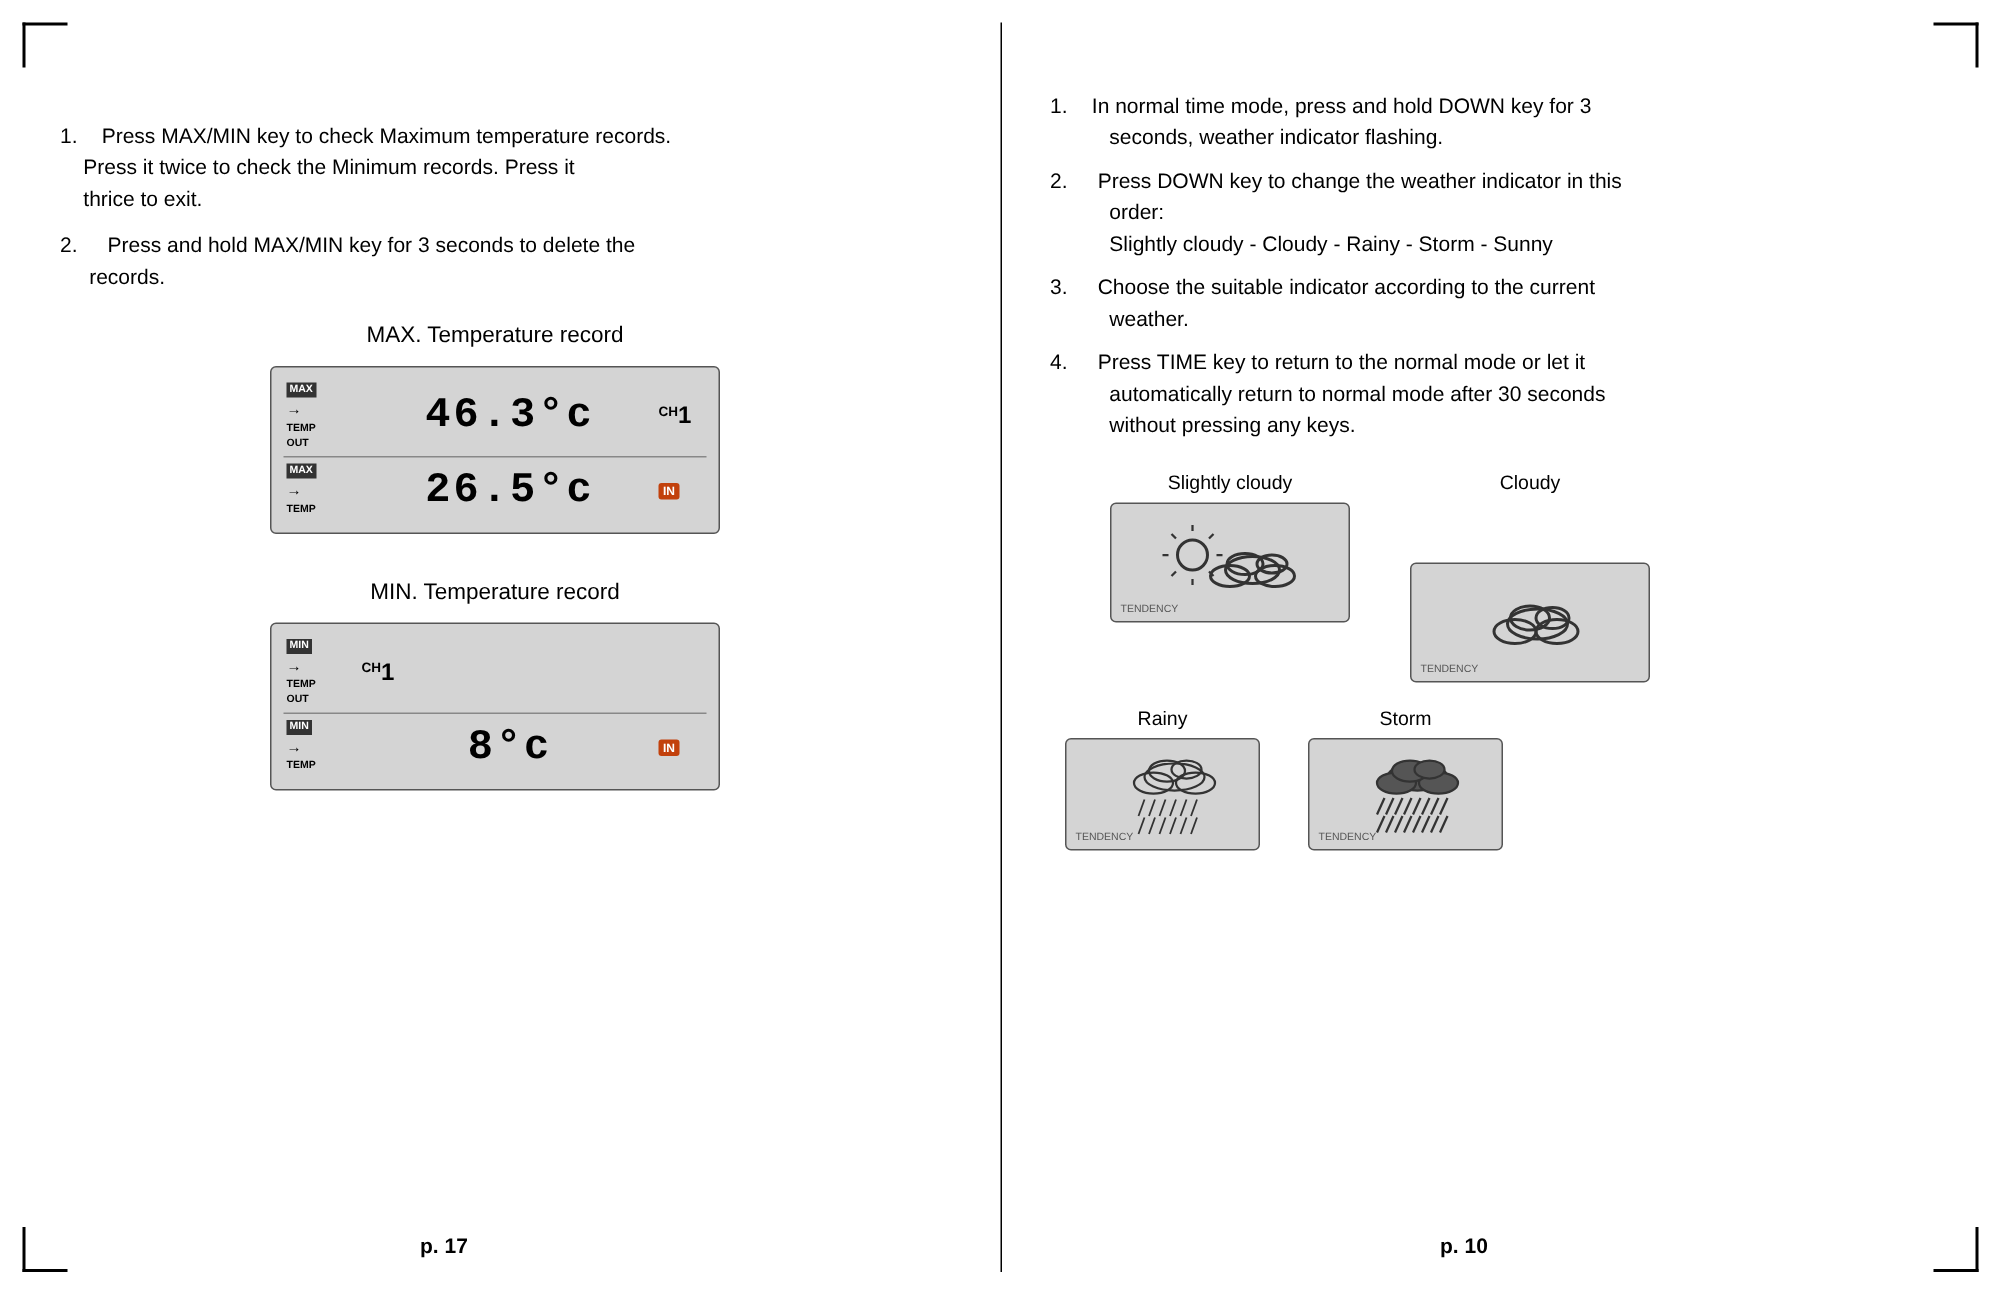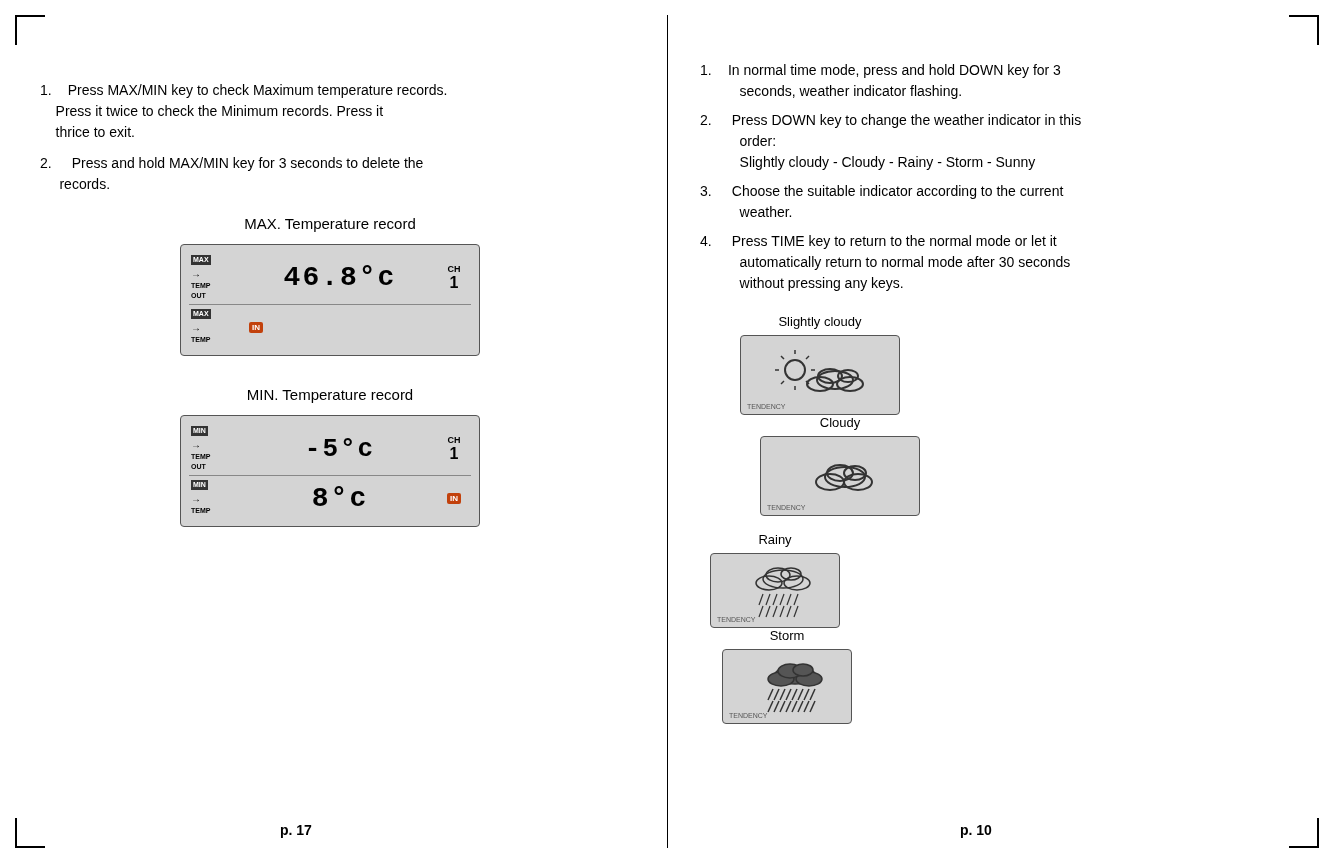--- a/index.html
+++ b/index.html
@@ -122,22 +122,22 @@
       font-size: 28px;
       font-weight: bold;
       flex: 1;
       text-align: center;
       letter-spacing: 2px;
       font-family: 'Courier New', monospace;
     }
 
     .lcd-channel {
       display: flex;
-      flex-direction: column;
-      align-items: center;
+      flex-direction: row;
+      align-items: flex-start;
       font-size: 9px;
       font-weight: bold;
       min-width: 30px;
     }
     .lcd-channel .ch-label { font-size: 9px; }
     .lcd-channel .ch-num { font-size: 16px; font-weight: bold; }
 
     .lcd-in-badge {
       background: #c2410c;
       color: #fff;
@@ -173,21 +173,20 @@
     }
 
     
     .weather-section {
       margin-top: 10px;
     }
 
     .weather-row {
       display: flex;
       margin-bottom: 16px;
-      flex-direction: column;
     }
 
     .weather-item {
       display: flex;
       flex-direction: column;
       align-items: center;
       margin-right: 20px;
     }
 
     .weather-label {
@@ -260,51 +259,51 @@
 
   <div class="lcd-container">
 
     <div class="lcd-row">
       <div class="lcd-label-group">
         <span class="badge">MAX</span>
         <span class="arrow">→</span>
         <span class="sub">TEMP</span>
         <span class="sub">OUT</span>
       </div>
-      <div class="lcd-value">46.8°c</div>
+      <div class="lcd-value">46.3°c</div>
       <div class="lcd-channel">
         <span class="ch-label">CH</span>
         <span class="ch-num">1</span>
       </div>
     </div>
 
     <div class="lcd-row">
       <div class="lcd-label-group">
         <span class="badge">MAX</span>
         <span class="arrow">→</span>
         <span class="sub">TEMP</span>
       </div>
+      <div class="lcd-value">26.5°c</div>
       <div class="lcd-channel">
         <span class="lcd-in-badge">IN</span>
       </div>
     </div>
   </div>
 
   <div class="section-title">MIN. Temperature record</div>
 
   <div class="lcd-container">
 
     <div class="lcd-row">
       <div class="lcd-label-group">
         <span class="badge">MIN</span>
         <span class="arrow">→</span>
         <span class="sub">TEMP</span>
         <span class="sub">OUT</span>
       </div>
-      <div class="lcd-value" style="font-size:26px;">-5°c</div>
       <div class="lcd-channel">
         <span class="ch-label">CH</span>
         <span class="ch-num">1</span>
       </div>
     </div>
 
     <div class="lcd-row">
       <div class="lcd-label-group">
         <span class="badge">MIN</span>
         <span class="arrow">→</span>
@@ -366,21 +365,21 @@
             <ellipse cx="75" cy="32" rx="18" ry="9" fill="none" stroke="#333" stroke-width="2"></ellipse>
             <ellipse cx="60" cy="36" rx="13" ry="7" fill="none" stroke="#333" stroke-width="2"></ellipse>
             <ellipse cx="90" cy="36" rx="13" ry="7" fill="none" stroke="#333" stroke-width="2"></ellipse>
             <ellipse cx="70" cy="28" rx="12" ry="7" fill="none" stroke="#333" stroke-width="2"></ellipse>
             <ellipse cx="88" cy="28" rx="10" ry="6" fill="none" stroke="#333" stroke-width="2"></ellipse>
           </svg>
           <span class="tendency-label">TENDENCY</span>
         </div>
       </div>
 
-      <div class="weather-item" style="margin-left: 20px;">
+      <div class="weather-item" style="margin-left: 20px; gap: 40px;">
         <div class="weather-label">Cloudy</div>
         <div class="weather-icon-box">
           <svg width="100" height="55" viewBox="0 0 100 55">
             <ellipse cx="55" cy="28" rx="20" ry="10" fill="none" stroke="#333" stroke-width="2"></ellipse>
             <ellipse cx="40" cy="33" rx="14" ry="8" fill="none" stroke="#333" stroke-width="2"></ellipse>
             <ellipse cx="68" cy="33" rx="14" ry="8" fill="none" stroke="#333" stroke-width="2"></ellipse>
             <ellipse cx="50" cy="24" rx="13" ry="8" fill="none" stroke="#333" stroke-width="2"></ellipse>
             <ellipse cx="65" cy="24" rx="11" ry="7" fill="none" stroke="#333" stroke-width="2"></ellipse>
           </svg>
           <span class="tendency-label">TENDENCY</span>

